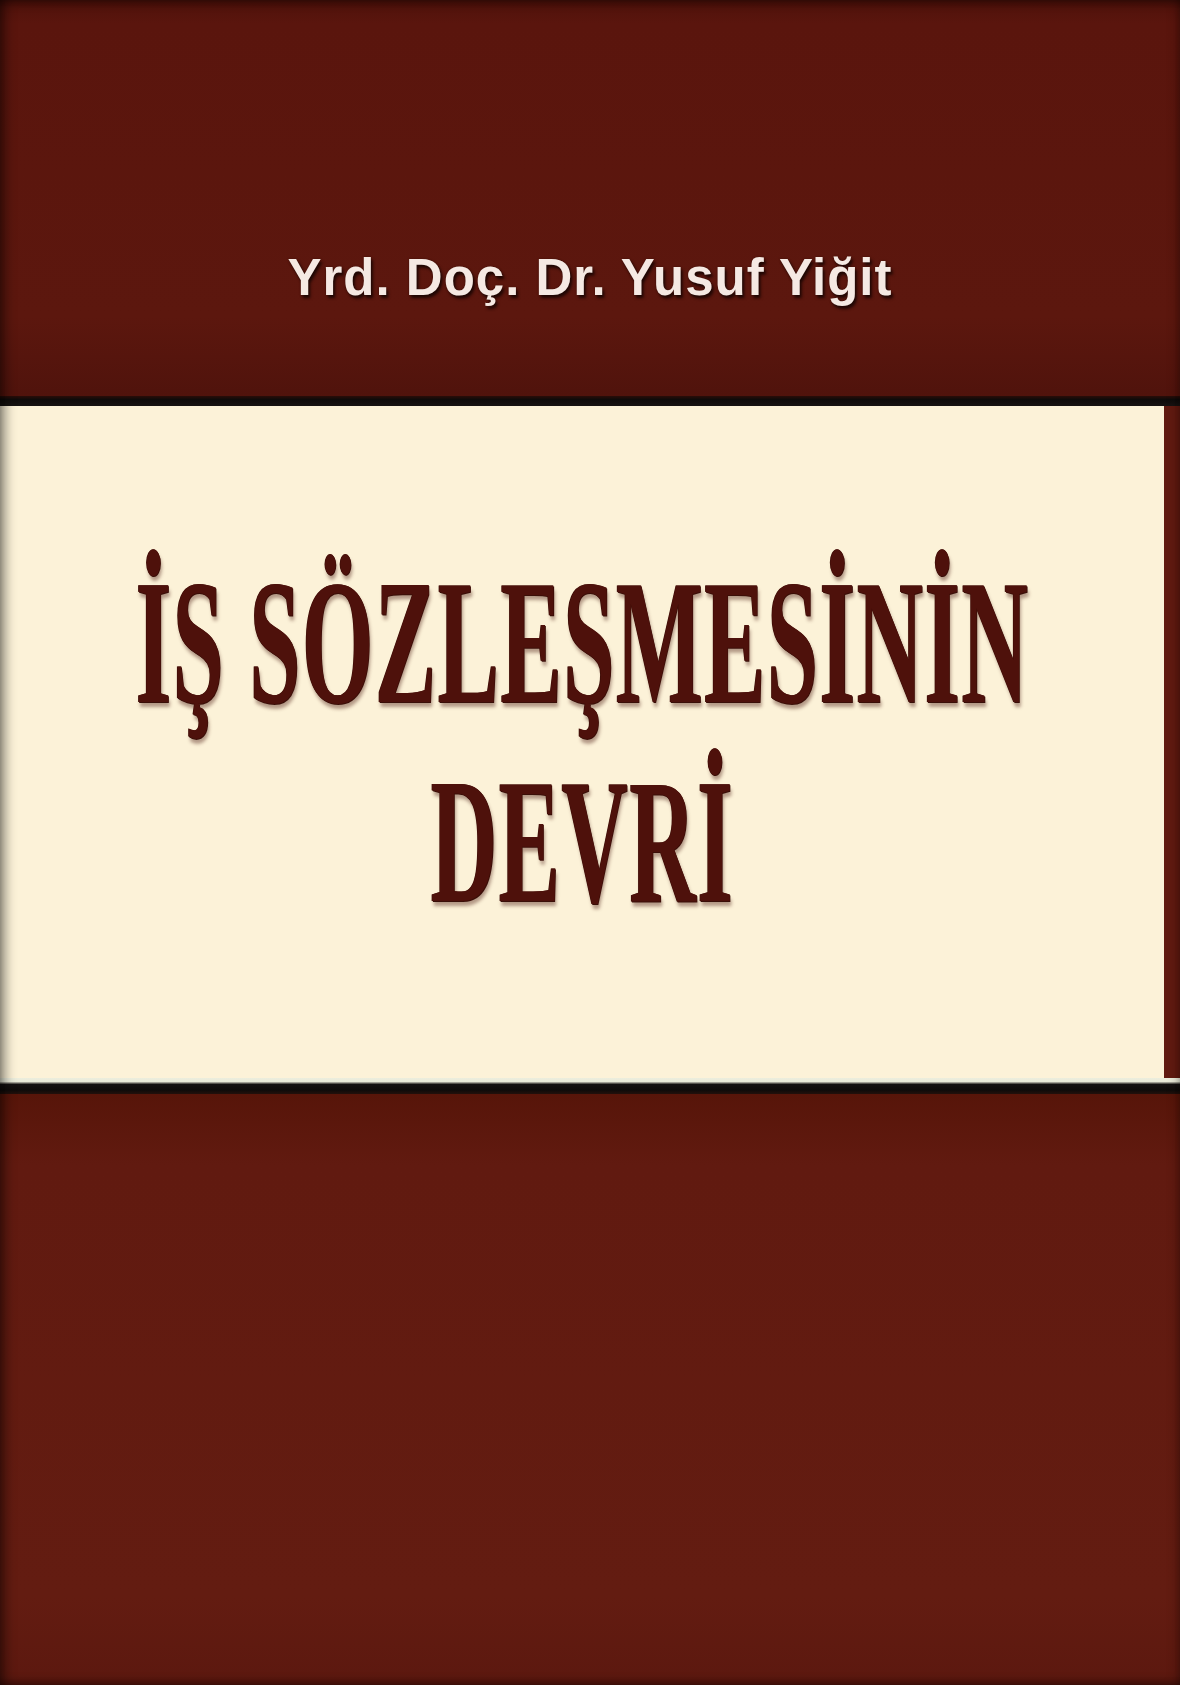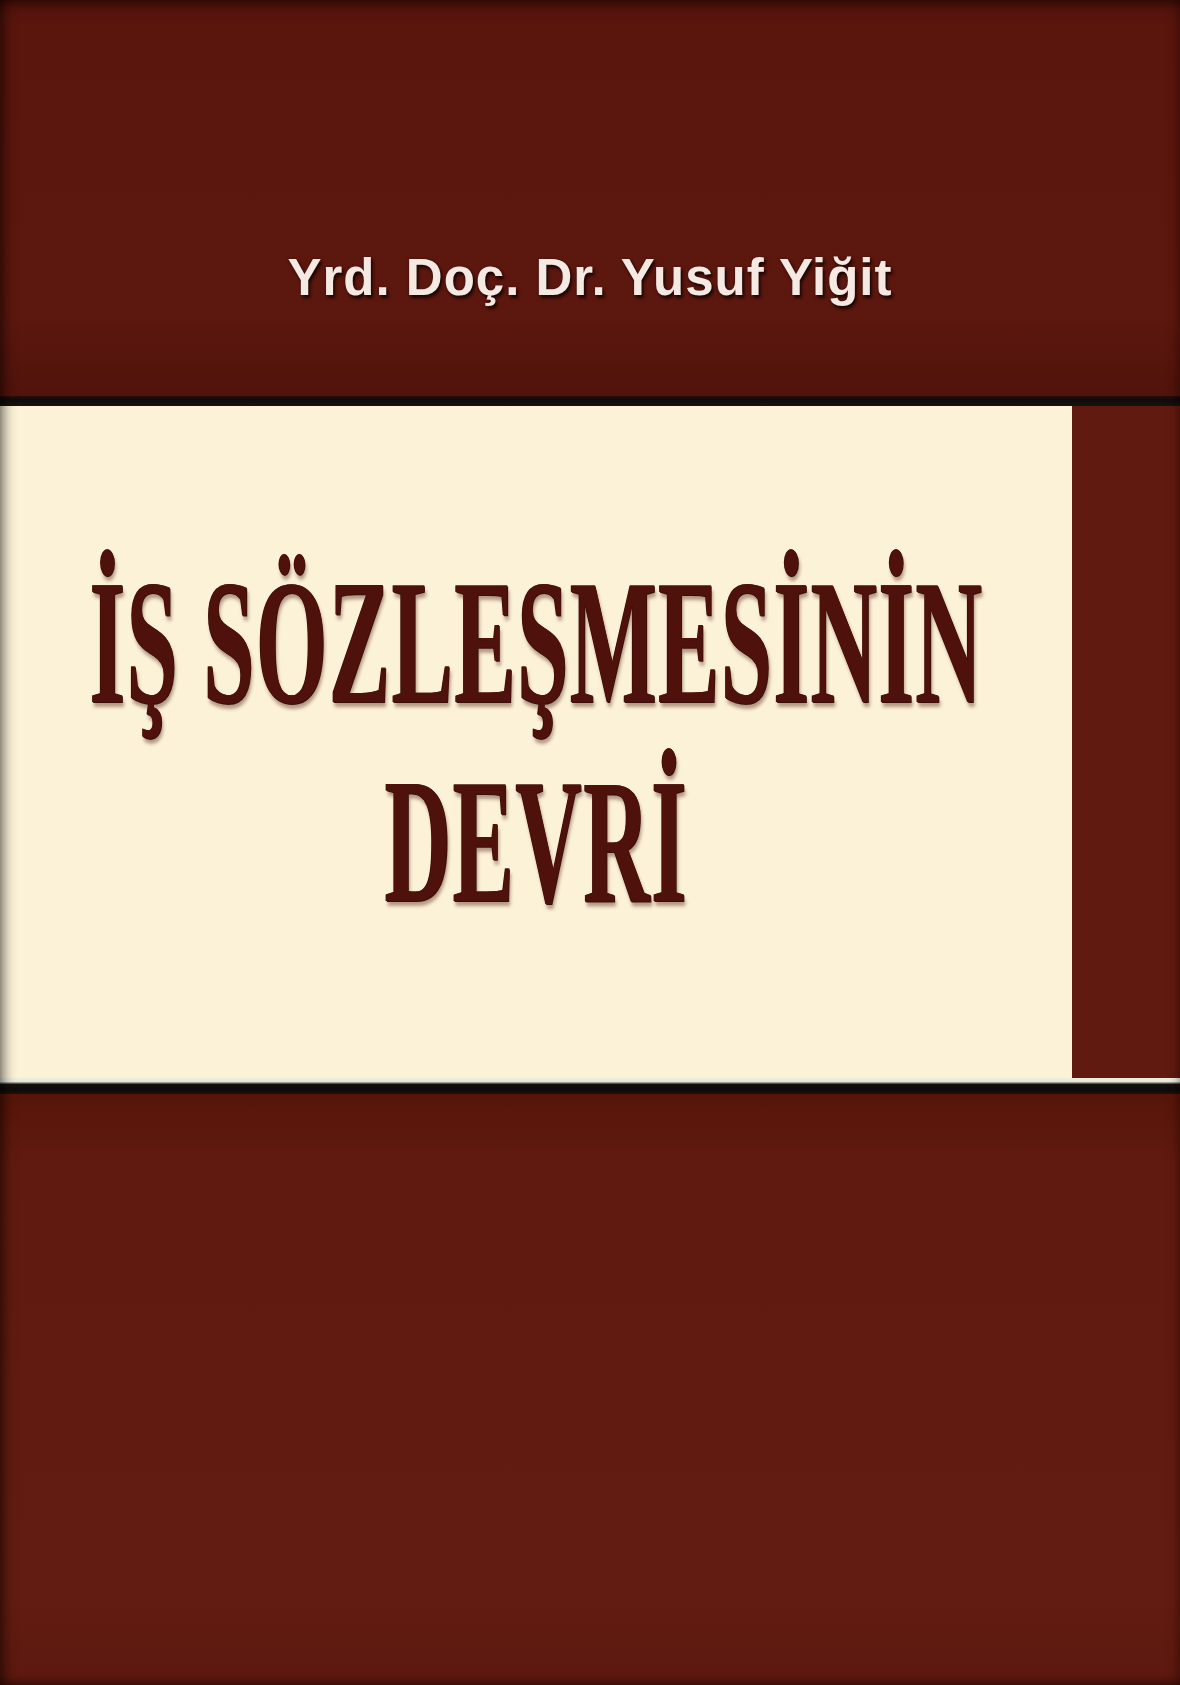--- a/index.html
+++ b/index.html
@@ -13,21 +13,21 @@
   
   .top-section{
     position:absolute;left:0;top:0;width:1180px;height:396px;
     background:linear-gradient(180deg,#4f120b 0%,#5a150d 6%,#5c170e 80%,#50130c 100%);
   }
   .separator-top{
     position:absolute;left:0;top:396px;width:1180px;height:10px;
     background:linear-gradient(180deg,#2a0d08 0%,#0e0b0a 35%,#171312 100%);
   }
   .title-section{
-    position:absolute;left:0;top:406px;width:1072px;height:672px;
+    position:absolute;left:0;top:406px;width:1164px;height:672px;
     background:#fcf2d8;
     display:flex;flex-direction:column;justify-content:center;align-items:center;
   }
   .separator-bottom{
     position:absolute;left:0;top:1078px;width:1180px;height:16px;
     background:linear-gradient(180deg,#eceedd 0%,#e9ead8 22%,#131010 40%,#0e0b0a 75%,#24100b 100%);
   }
   .bottom-section{
     position:absolute;left:0;top:1094px;width:1180px;height:591px;
     background:linear-gradient(180deg,#571509 0%,#611a10 12%,#631c11 85%,#5c180f 100%);

